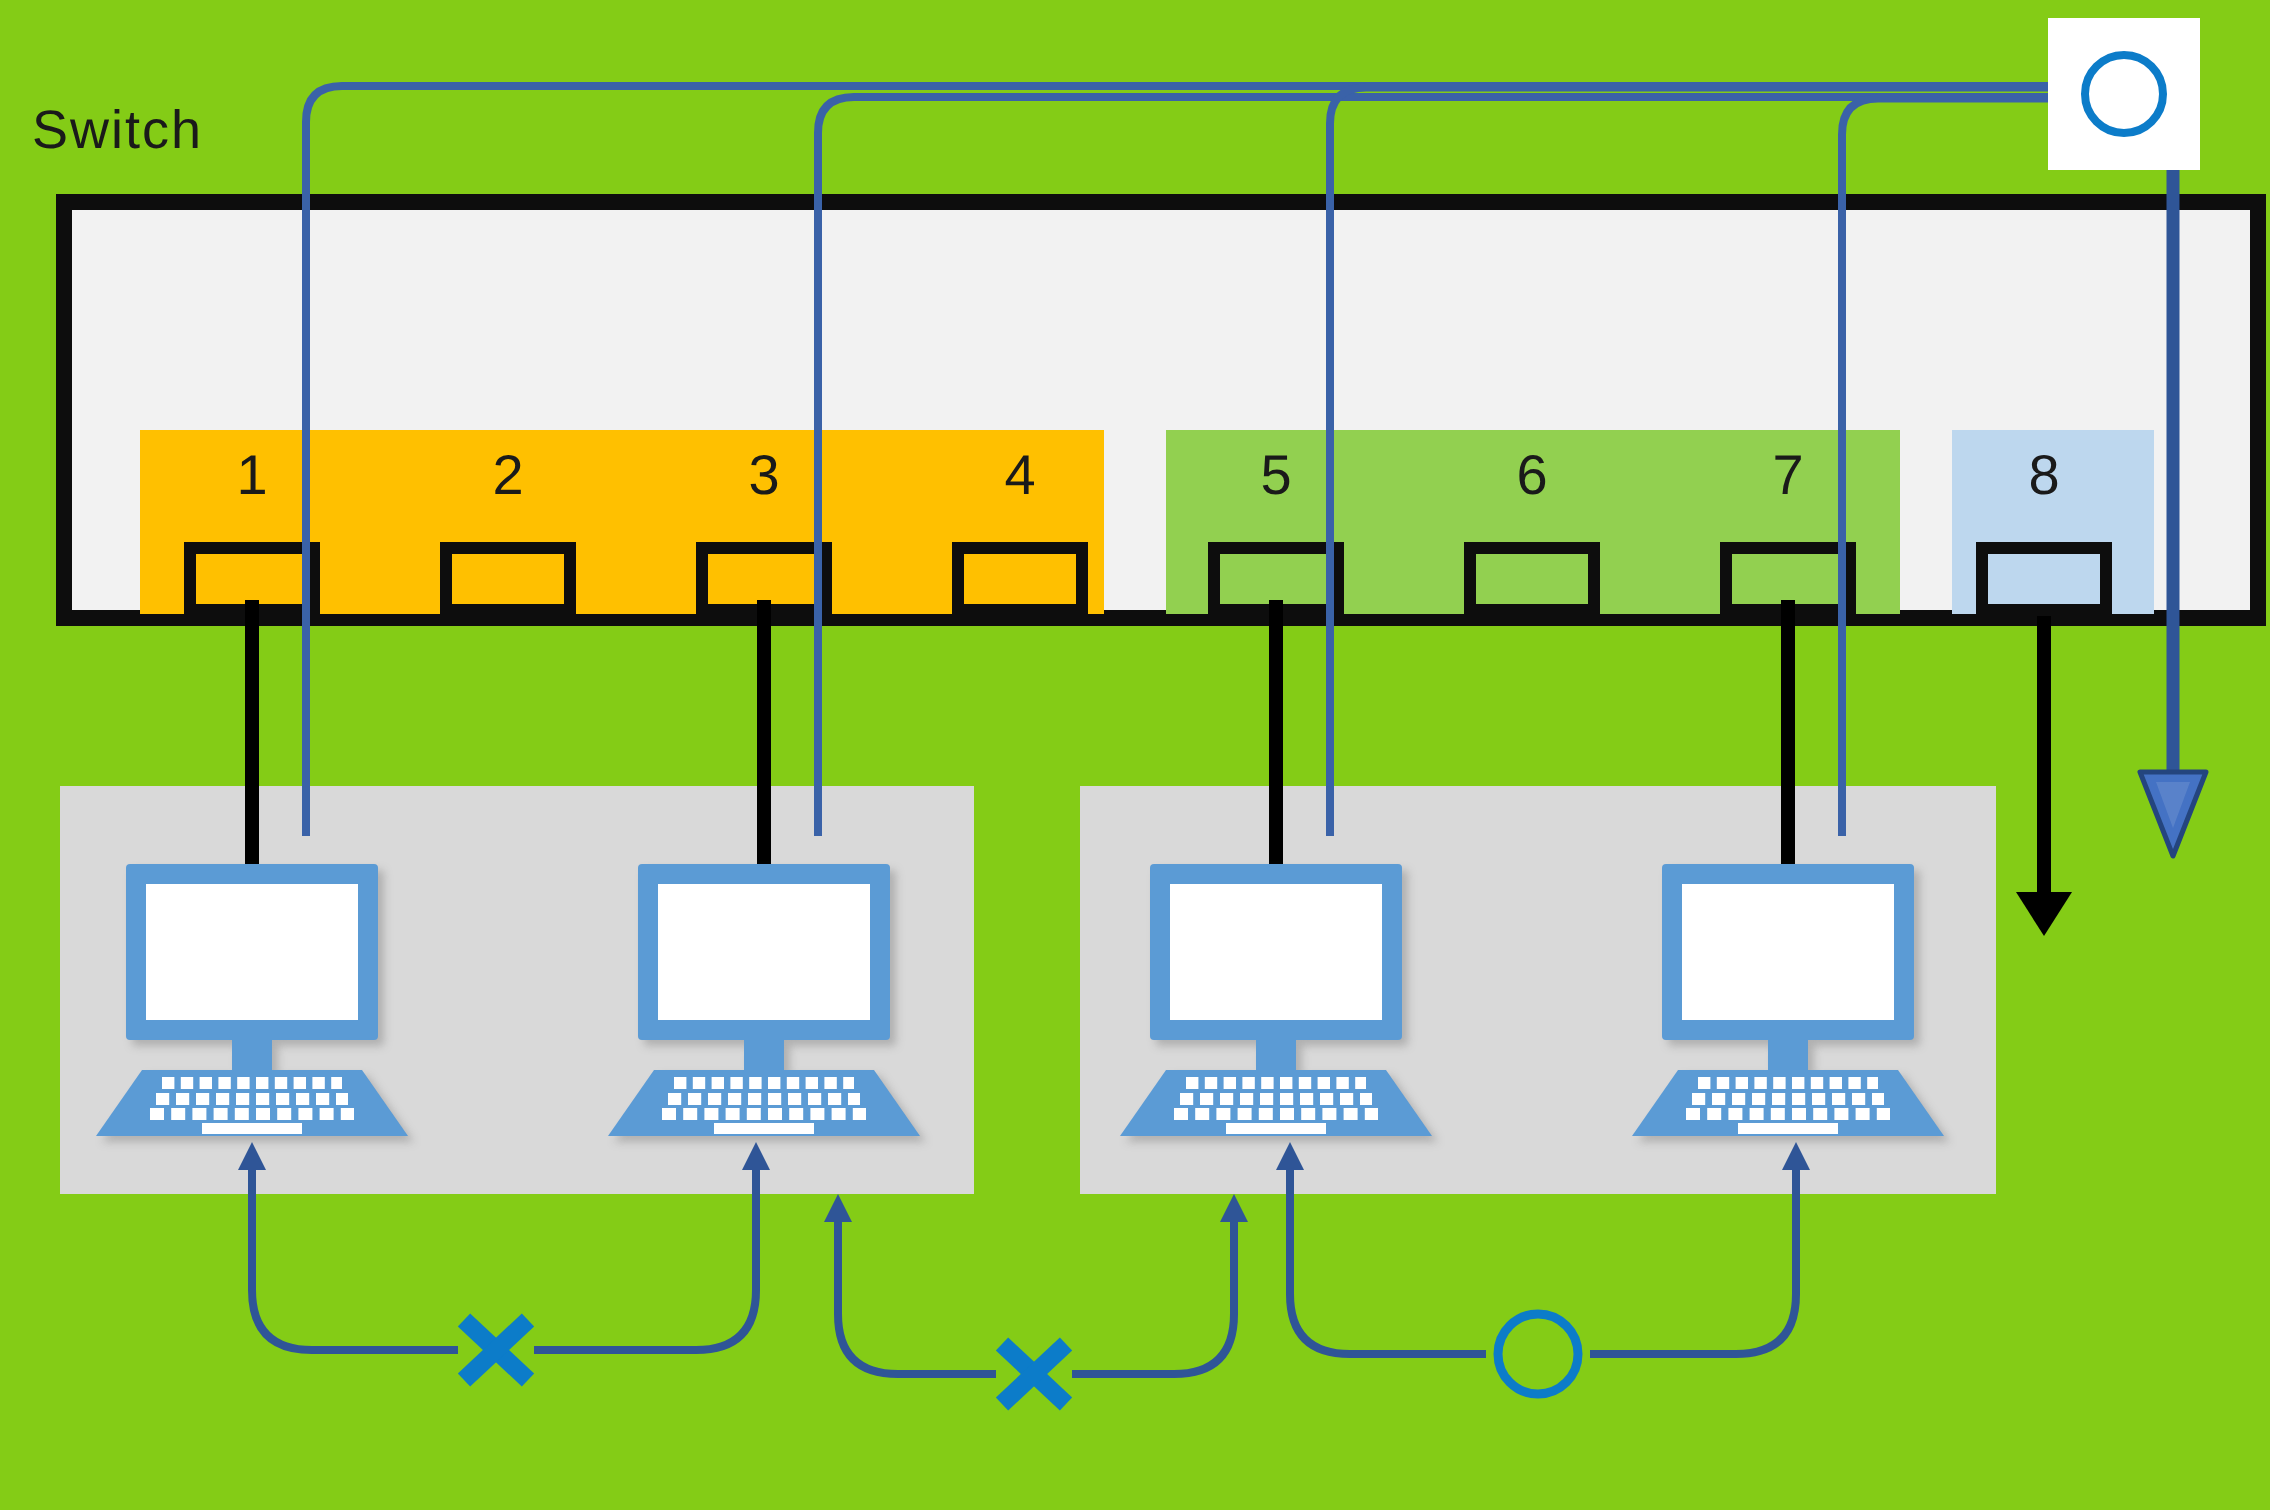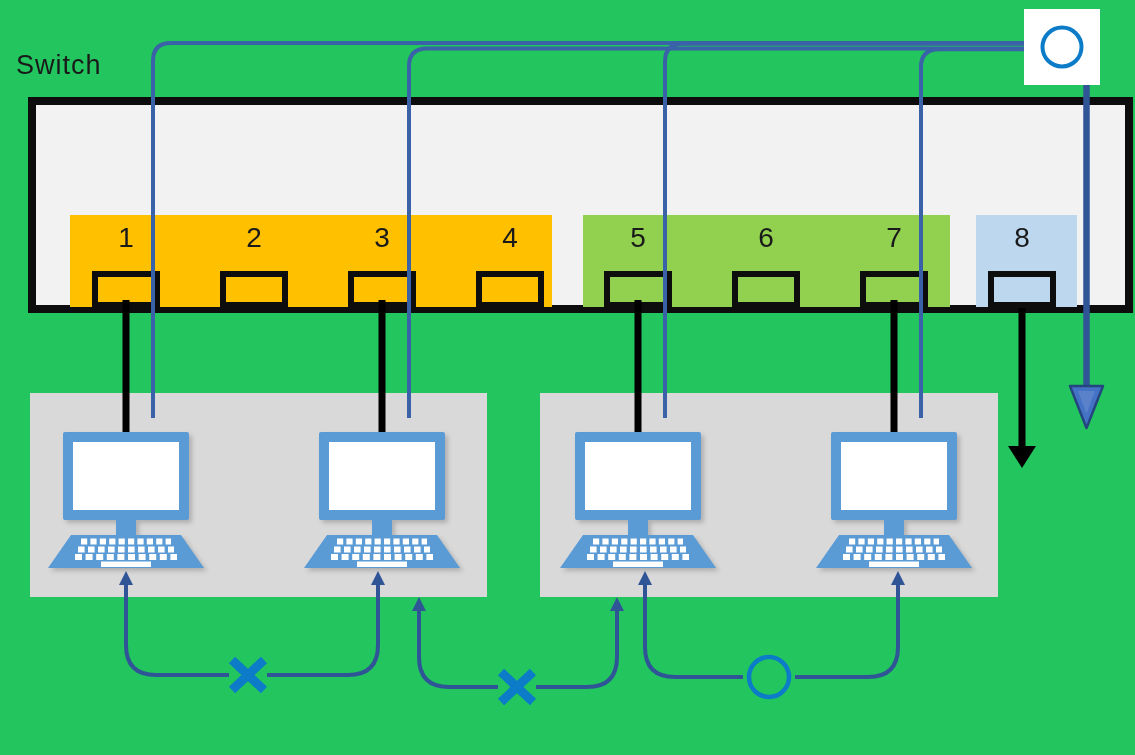--- a/index.html
+++ b/index.html
@@ -1,17 +1,17 @@
 <!DOCTYPE html>
 <html><head>
 <meta charset="utf-8">
 <style>
   html,body{margin:0;padding:0;background:#ffffff;}
   .stage{
-    position:relative;width:1135px;height:755px;background:#22c55e;overflow:hidden;
+    position:relative;width:1135px;height:755px;background:#84cc16;overflow:hidden;
     font-family:"Liberation Sans","DejaVu Sans",sans-serif;
   }
   .switch-label{
     position:absolute;left:16px;top:50px;font-size:27px;font-weight:500;color:#1a1a1a;letter-spacing:1px;
   }
   .switch-body{
     position:absolute;left:28px;top:97px;width:1105px;height:216px;
     background:#F2F2F2;border:8px solid #0d0d0d;box-sizing:border-box;
   }
   .port-group{position:absolute;top:215px;height:92px;}

